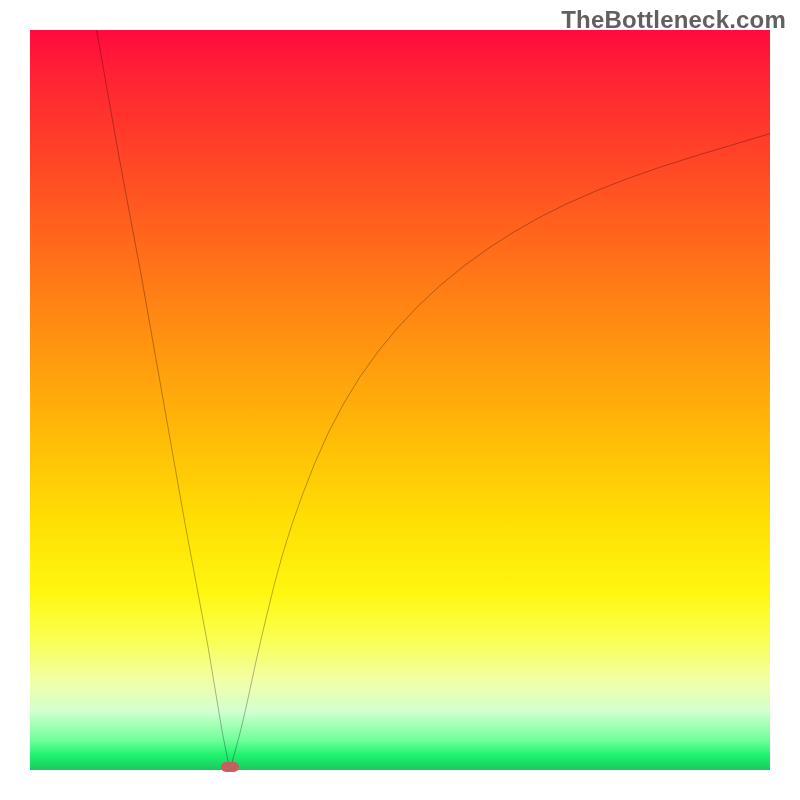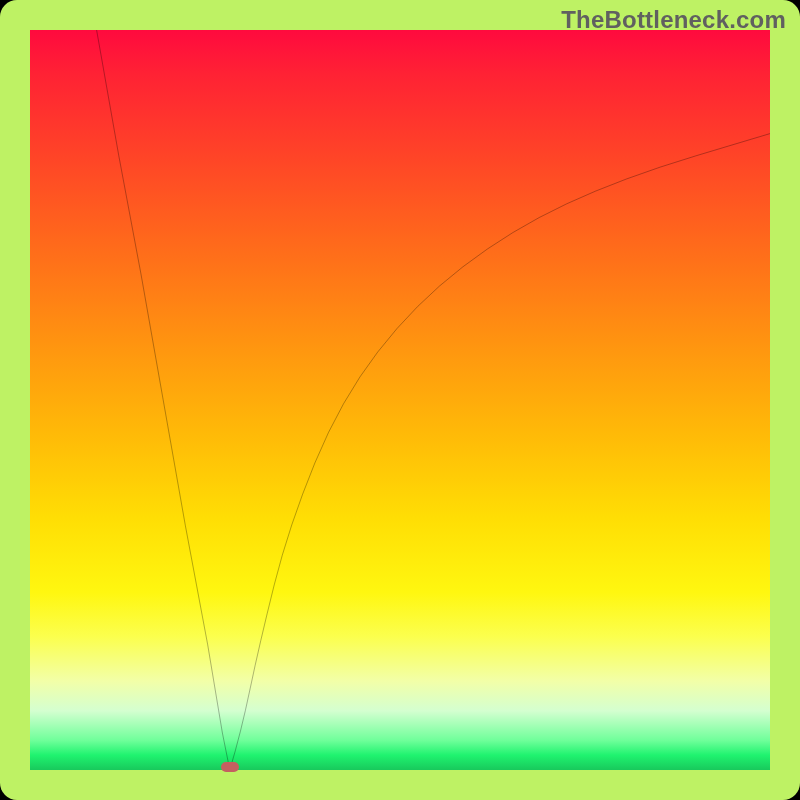--- a/index.html
+++ b/index.html
@@ -8,22 +8,21 @@
     width: 800px;
     height: 800px;
     overflow: hidden;
     background: #000;
     font-family: Arial, Helvetica, sans-serif;
   }
   .frame {
     position: relative;
     width: 800px;
     height: 800px;
-    background: #bef264;
-    border-radius: 17px;
+    background: #ffffff;
   }
   .watermark {
     position: absolute;
     top: 6px;
     right: 14px;
     color: #606060;
     font-size: 24px;
     font-weight: 600;
     letter-spacing: 0.2px;
     z-index: 30;

